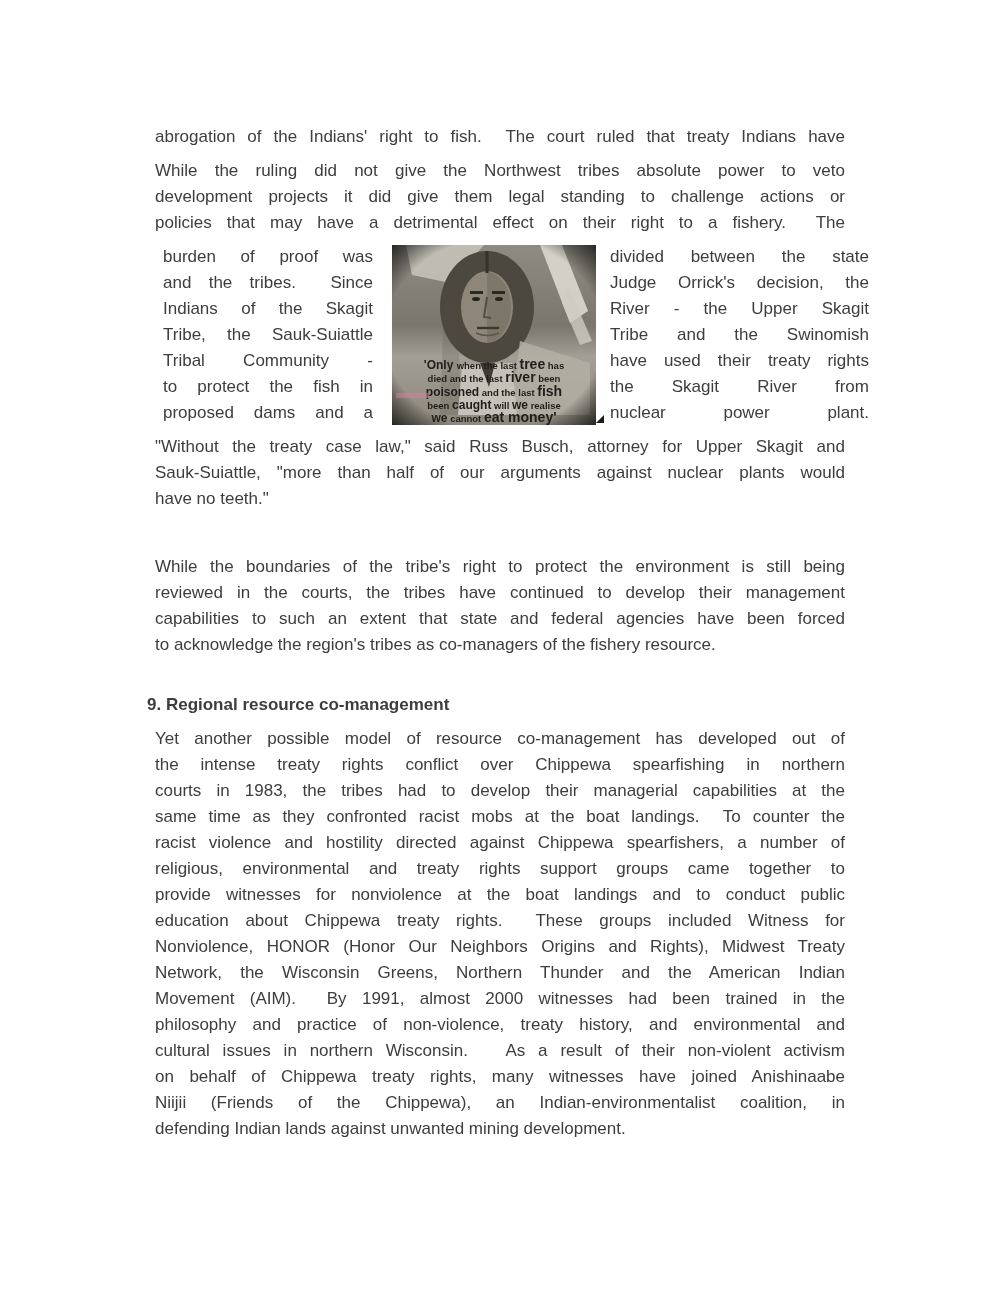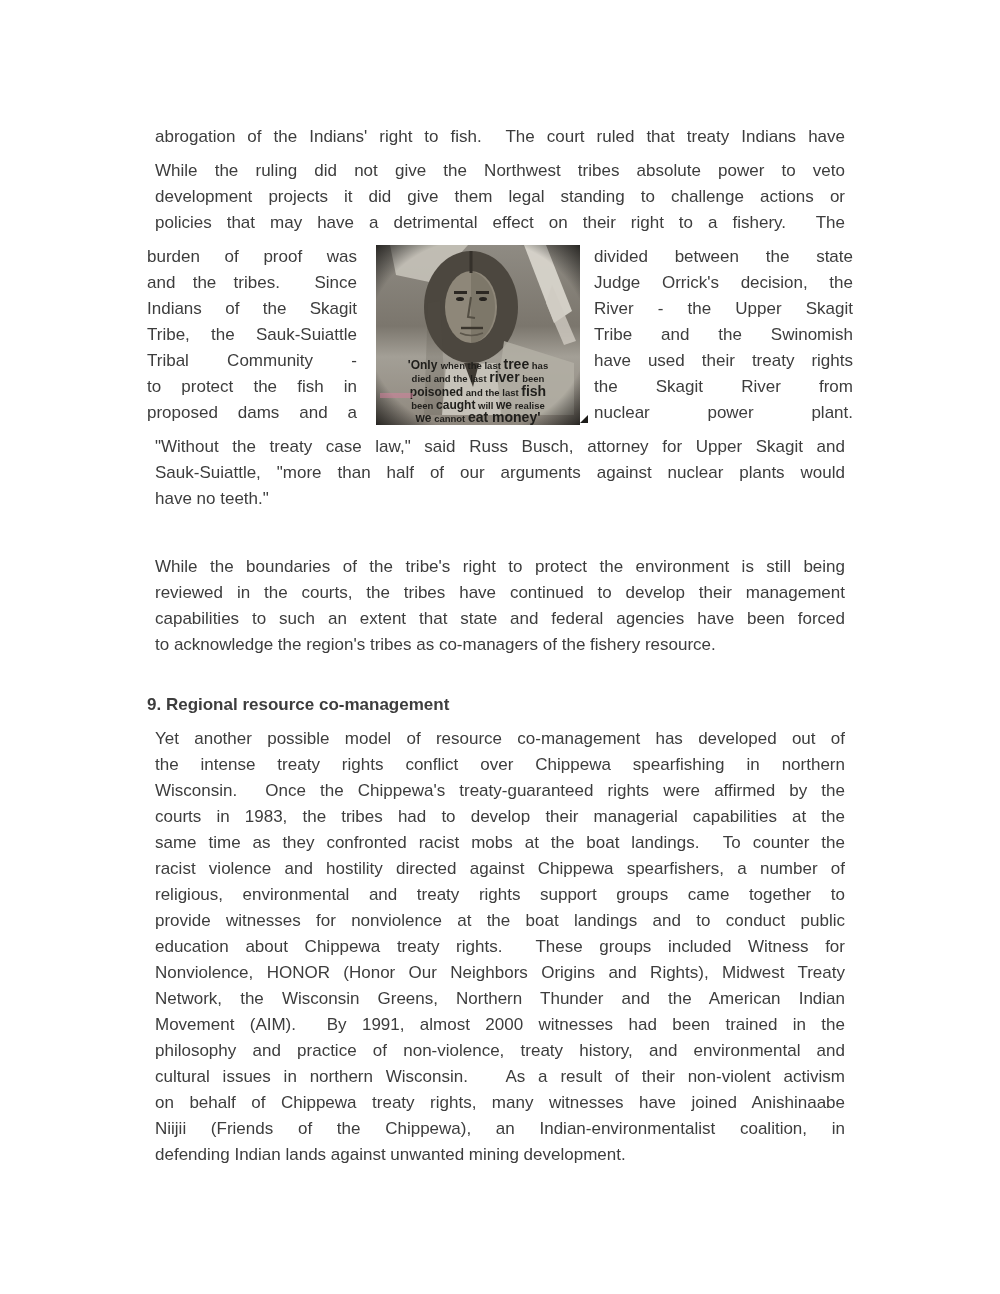--- a/index.html
+++ b/index.html
@@ -34,20 +34,21 @@
   .pgap { height: 26px; }
   .heading {
     font-weight: bold;
     height: 26px;
     white-space: pre-wrap;
   }
   
   .wraprow {
     position: relative;
     height: 182px;
+    margin-left: 16px;
   }
   .colL { position: absolute; left: 0;    top: 0; width: 210px; }
   .colR { position: absolute; left: 447px; top: 0; width: 259px; }
   .photo {
     position: absolute;
     left: 229px; top: 1px;
     width: 232px; height: 180px;
     line-height: 0;
   }
   .anchor-marker {
@@ -168,21 +169,20 @@
       <div class="line end">to acknowledge the region's tribes as co-managers of the fishery resource.</div>
     </div>
 
   <div class="pgap"></div>
 
   <div class="heading">9. Regional resource co-management</div>
 
   <div class="para">
       <div class="line">Yet another possible model of resource co-management has developed out of</div>
       <div class="line">the intense treaty rights conflict over Chippewa spearfishing in northern</div>
-      <div class="line">Wisconsin.  Once the Chippewa's treaty-guaranteed rights were affirmed by the</div>
       <div class="line">courts in 1983, the tribes had to develop their managerial capabilities at the</div>
       <div class="line">same time as they confronted racist mobs at the boat landings.  To counter the</div>
       <div class="line">racist violence and hostility directed against Chippewa spearfishers, a number of</div>
       <div class="line">religious, environmental and treaty rights support groups came together to</div>
       <div class="line">provide witnesses for nonviolence at the boat landings and to conduct public</div>
       <div class="line">education about Chippewa treaty rights.  These groups included Witness for</div>
       <div class="line">Nonviolence, HONOR (Honor Our Neighbors Origins and Rights), Midwest Treaty</div>
       <div class="line">Network, the Wisconsin Greens, Northern Thunder and the American Indian</div>
       <div class="line">Movement (AIM).  By 1991, almost 2000 witnesses had been trained in the</div>
       <div class="line">philosophy and practice of non-violence, treaty history, and environmental and</div>

